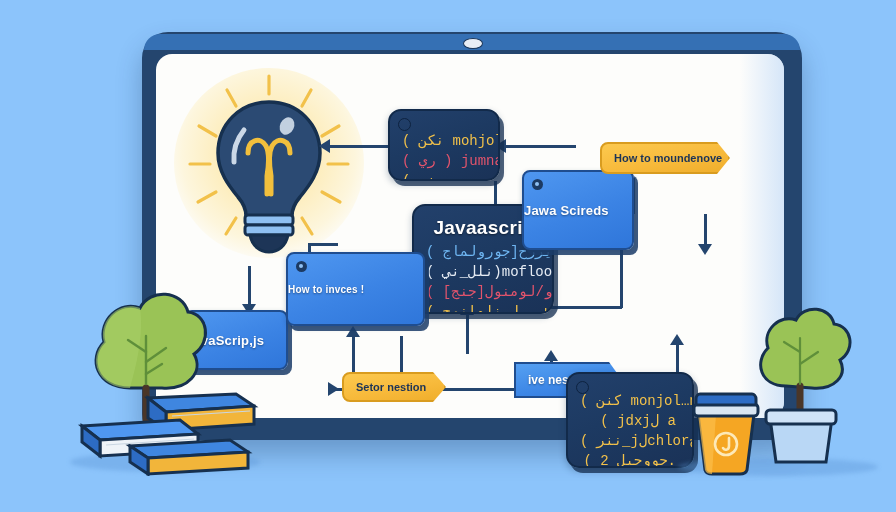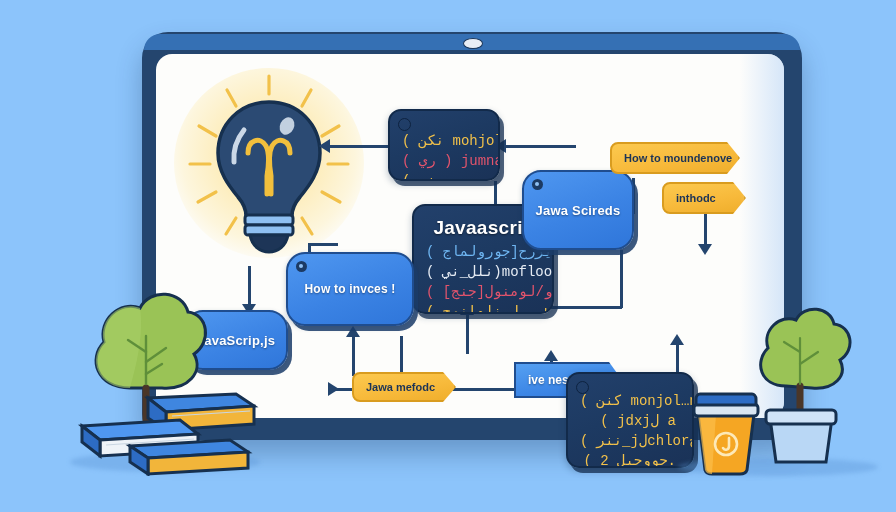--- a/index.html
+++ b/index.html
@@ -42,22 +42,22 @@
 
   
   .bulb-wrap{position:absolute;left:18px;top:14px;width:190px;height:190px;}
   .bulb-glow{
     position:absolute;left:0;top:0;width:190px;height:190px;border-radius:50%;
     background:radial-gradient(circle at 50% 46%,#fde9a8 0%,#fdeec0 38%,rgba(253,240,196,.55) 62%,rgba(253,240,196,0) 78%);
   }
 
   
   .node{
-    position:absolute;border-radius:19px;
-    display:flex;align-items:center;justify-content:center;
+    position:absolute;border-radius:8px;
+    display:flex;align-items:center;
     color:#ffffff;font-weight:700;letter-spacing:.2px;
     text-shadow:0 1px 2px rgba(12,35,66,.55);
     box-sizing:border-box;
   }
   .node.blue{
     background:linear-gradient(160deg,#4f97f0 0%,#3b83e4 55%,#2f76da 100%);
     border:2px solid #1f4d8f;
     box-shadow:4px 5px 0 rgba(27,60,105,.85), 0 2px 5px rgba(20,50,90,.25);
   }
   .node .dot{
@@ -102,21 +102,20 @@
     box-sizing:border-box;
     font-weight:700;font-size:11px;
     padding-left:12px;
     clip-path:polygon(0 0, calc(100% - 13px) 0, 100% 50%, calc(100% - 13px) 100%, 0 100%);
   }
   .tag.yellow{
     background:linear-gradient(170deg,#fcc94f 0%,#f7b93a 60%,#efae2c 100%);
     color:#1c3457;
     border:2px solid #d99c1f;
     text-shadow:none;
-    margin-left:10px;
   }
   .tag.blue2{
     background:linear-gradient(170deg,#55a0f2 0%,#3d87e6 60%,#3279dc 100%);
     color:#ffffff;
     border:2px solid #1f4d8f;
     text-shadow:0 1px 2px rgba(12,35,66,.5);
   }
   .tag.roundleft{
     clip-path:polygon(0 0, calc(100% - 13px) 0, 100% 50%, calc(100% - 13px) 100%, 0 100%);
     border-radius:8px 0 0 8px;
@@ -243,21 +242,21 @@
         </div>
       </div>
 
       <div class="node blue" style="left:28px;top:256px;width:104px;height:60px;font-size:13px;">
         <span class="dot">
             <i></i>
           </span>
         <span>JavaScrip,js</span>
       </div>
 
-      <div class="node blue" style="left:130px;top:198px;width:128px;height:74px;font-size:12px;">
+      <div class="node blue" style="left:130px;top:198px;width:139px;height:74px;font-size:10px;">
         <span class="dot">
             <i></i>
           </span>
         <span>How to invces !</span>
       </div>
 
       <div class="node blue" style="left:366px;top:116px;width:112px;height:80px;font-size:13px;">
         <span class="dot">
             <i></i>
           </span>
@@ -267,27 +266,24 @@
       <div class="tag blue2" style="left:358px;top:308px;width:108px;height:36px;font-size:12px;">
         <span>ive nestion</span>
       </div>
 
 
 
       <div class="tag yellow roundleft" style="left:444px;top:88px;width:130px;height:32px;">
         <span>How to moundenove</span>
       </div>
 
-      <div class="tag yellow roundleft" style="left:496px;top:128px;width:84px;height:32px;">
-        <span>inthodc</span>
-      </div>
 
 
       <div class="tag yellow roundleft" style="left:186px;top:318px;width:104px;height:30px;">
-        <span>Jawa mefodc</span>
+        <span>Setor nestion</span>
       </div>
 
       <div class="screen-sheen"></div>
     </div>
   </div>
 
   <div class="code" style="left:566px;top:372px;width:128px;height:96px;padding-top:12px;">
     <span class="dot"><i></i></span>
     <div style="text-align:right;padding-right:6px;margin-top:6px;">
       <div class="cline c-y">( كنن monjol…närnom لهرج  д</div>

